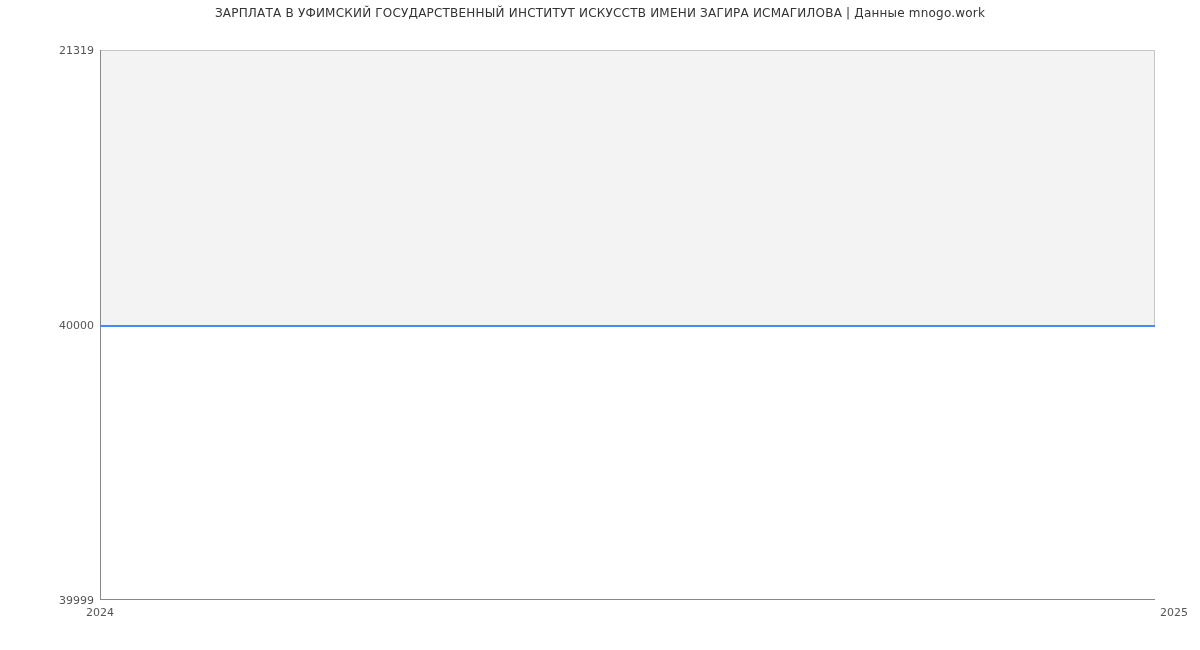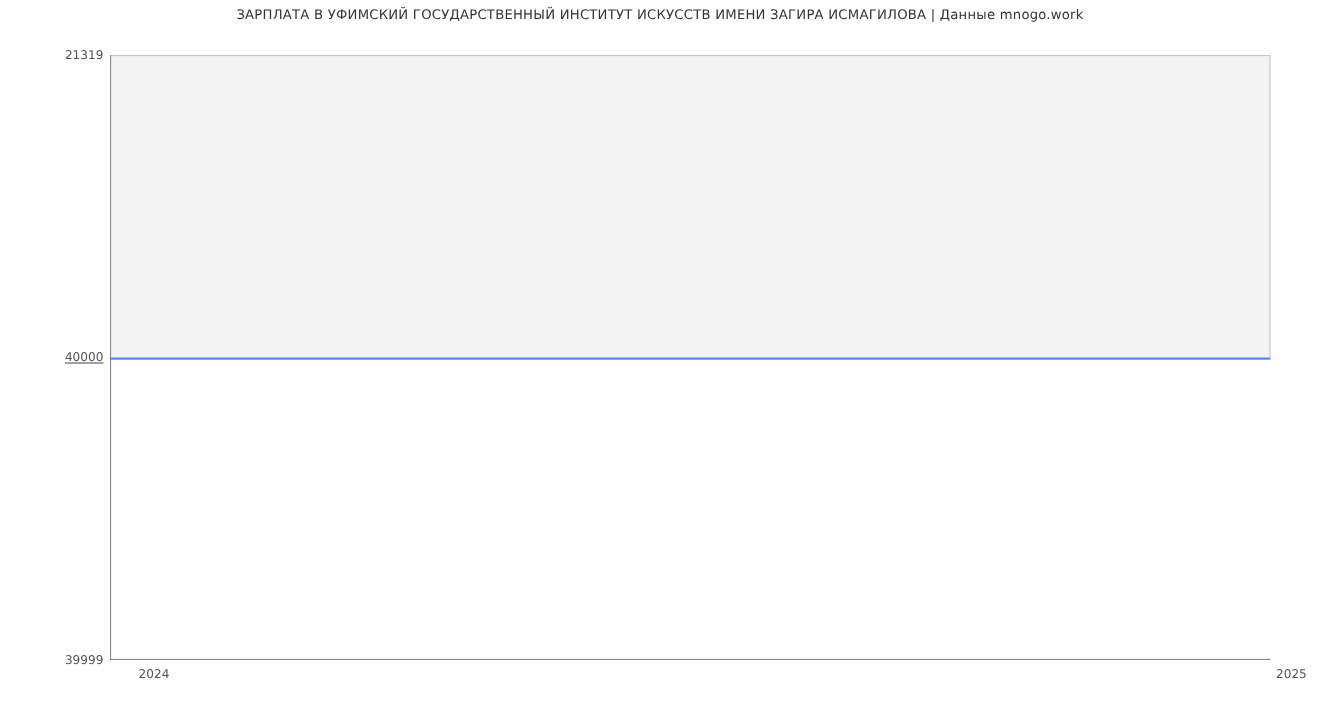--- a/index.html
+++ b/index.html
@@ -77,34 +77,34 @@
   .y-tick {
     position: absolute;
     right: 100%;
     transform: translateY(-50%);
     font-size: 11px;
     color: #555;
     padding-right: 6px;
     white-space: nowrap;
   }
   .y-tick.top    { top: 0%; }
-  .y-tick.mid    { top: 50%; text-decoration: underline; }
+  .y-tick.mid    { top: 50%; }
   .y-tick.bottom { top: 100%; }
 
   
   .x-tick {
     position: absolute;
     top: 100%;
     font-size: 11px;
     color: #555;
     padding-top: 6px;
     transform: translateX(-50%);
     white-space: nowrap;
   }
-  .x-tick.left  { left: 0%; margin-left: 40px; }
+  .x-tick.left  { left: 0%; }
   .x-tick.right { left: 100%; margin-left: 19px; }
 </style>
 </head>
 <body>
 
 <div class="wrap">
   <div class="title">ЗАРПЛАТА В УФИМСКИЙ ГОСУДАРСТВЕННЫЙ ИНСТИТУТ ИСКУССТВ ИМЕНИ ЗАГИРА ИСМАГИЛОВА | Данные mnogo.work</div>
 
   <div class="plot-area">
     <div class="shade"></div>

